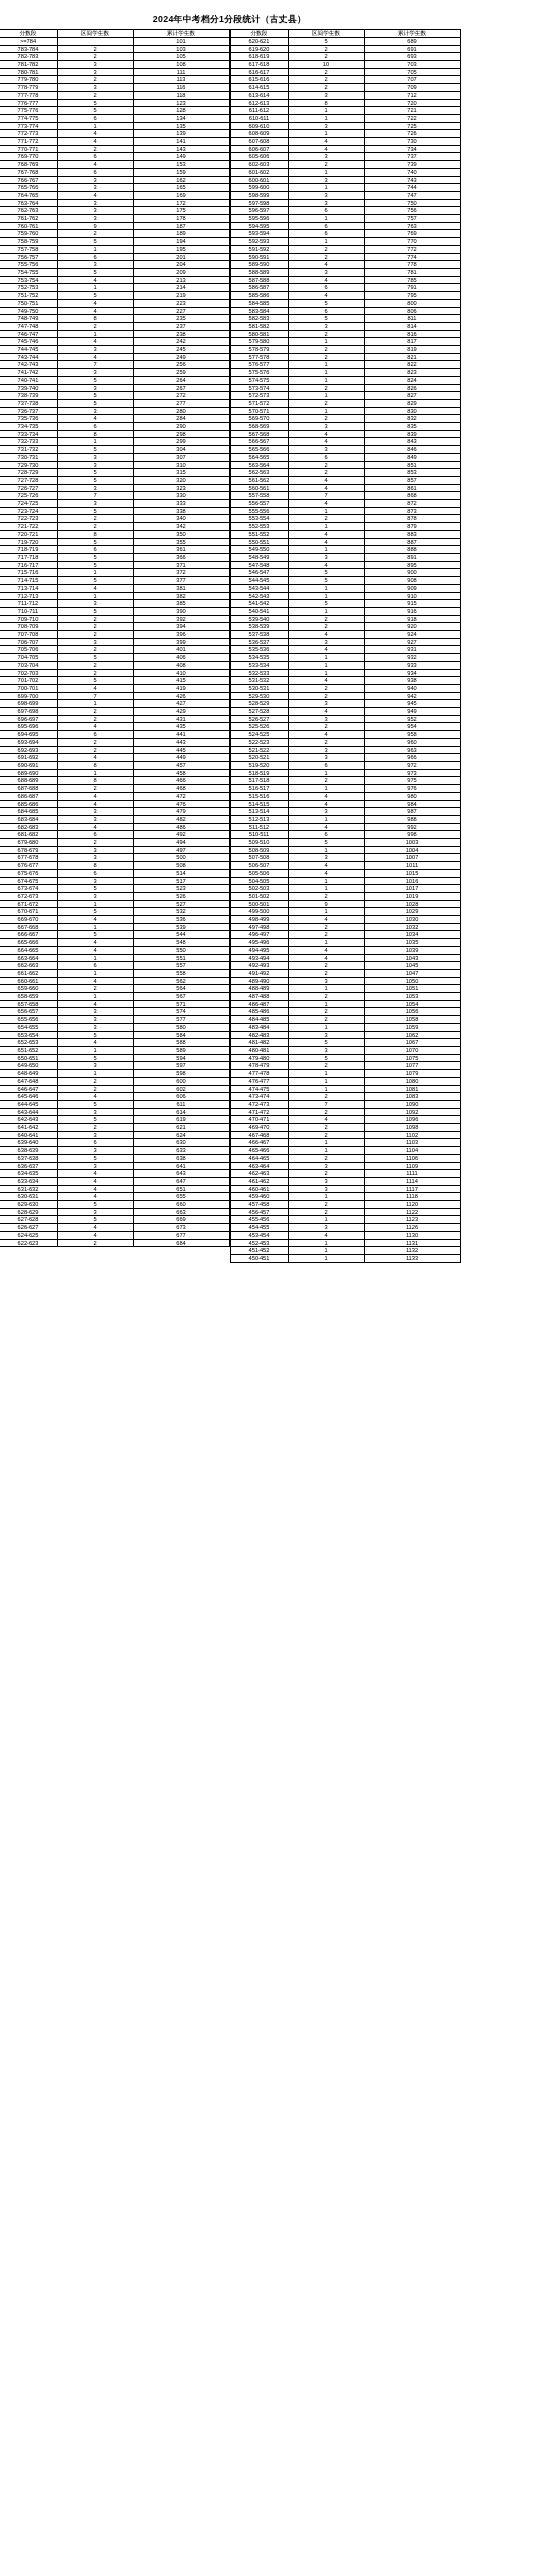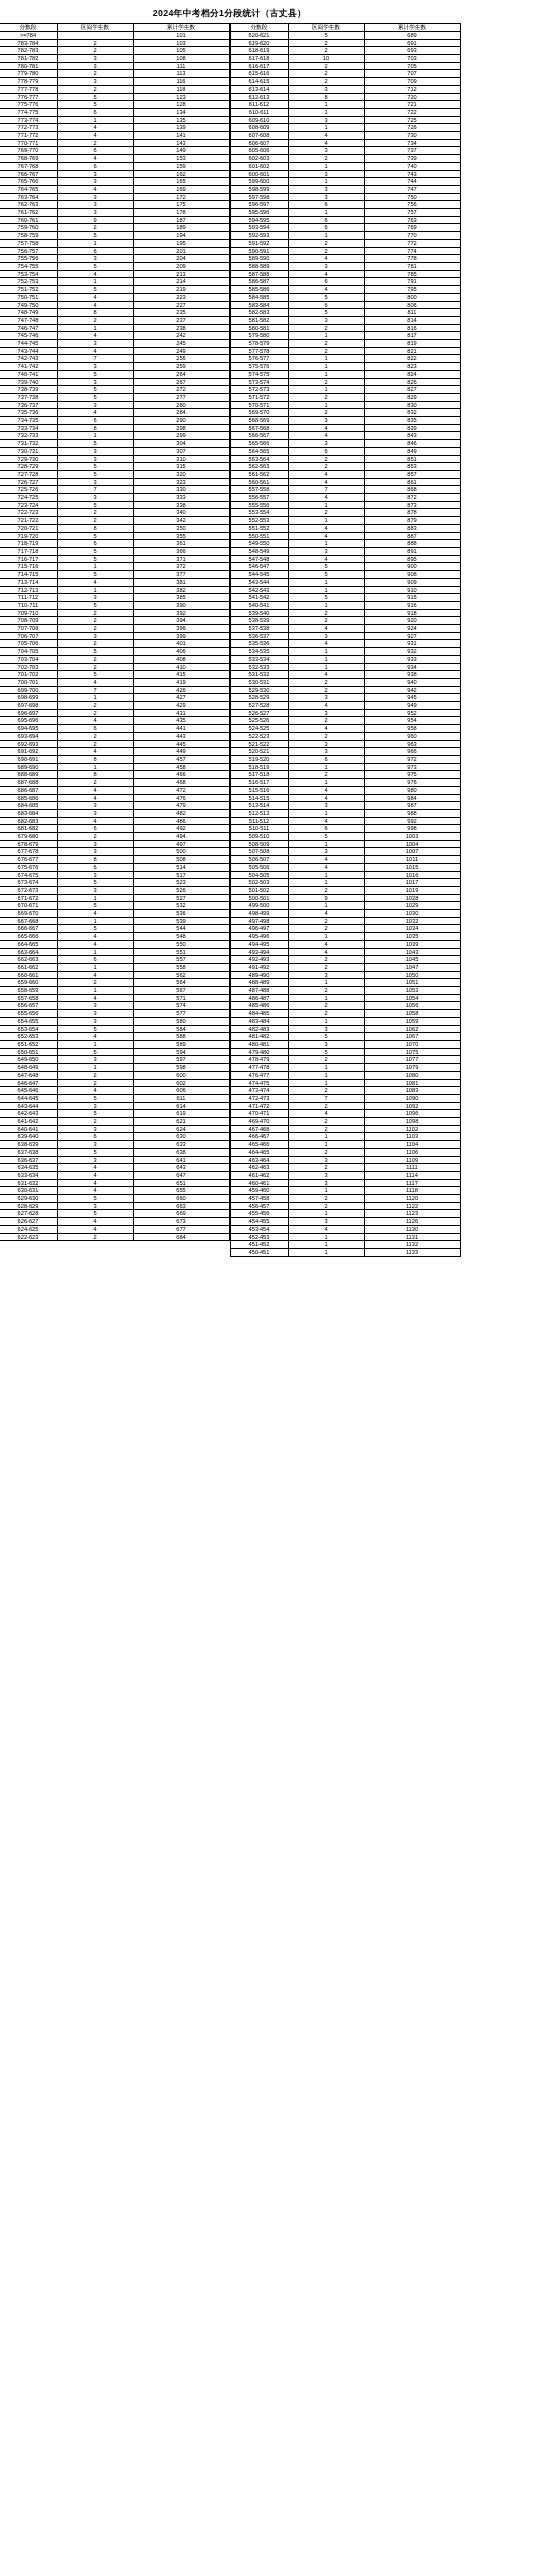--- a/index.html
+++ b/index.html
@@ -1,21 +1,21 @@
 <!DOCTYPE html>
 <html style="font-size:8.2px"><head>
 <meta charset="utf-8">
 <style>
   html,body{margin:0;padding:0;background:#ffffff;}
   body{
     font-family:"Liberation Sans", sans-serif;
     width:556px;
     color:#000000;
   }
-  .page{width:459px;padding-top:6px;box-sizing:border-box;}
+  .page{width:459px;padding-top:12px;box-sizing:border-box;}
   .title{
     text-align:center;
     font-size:8.8px;
     font-weight:bold;
     letter-spacing:0.3px;
     margin:2.1px 0 3.1px 0;
   }
   .tables{
     display:flex;
     justify-content:center;

